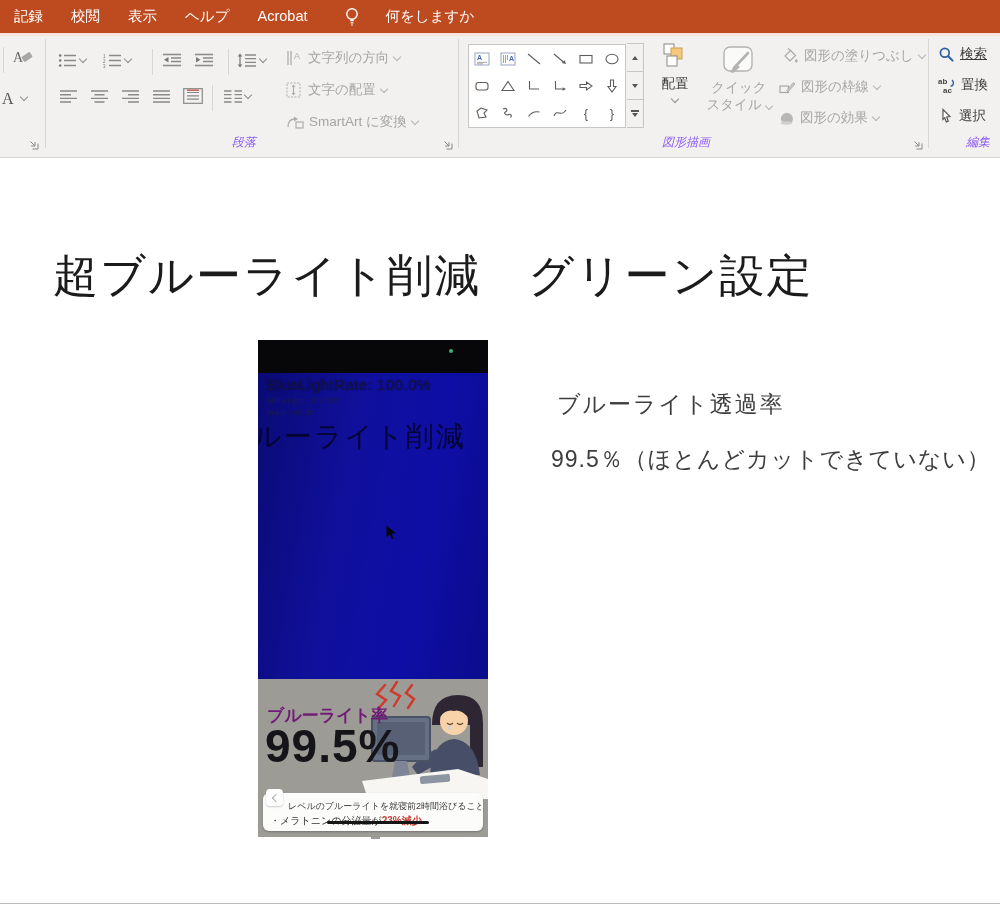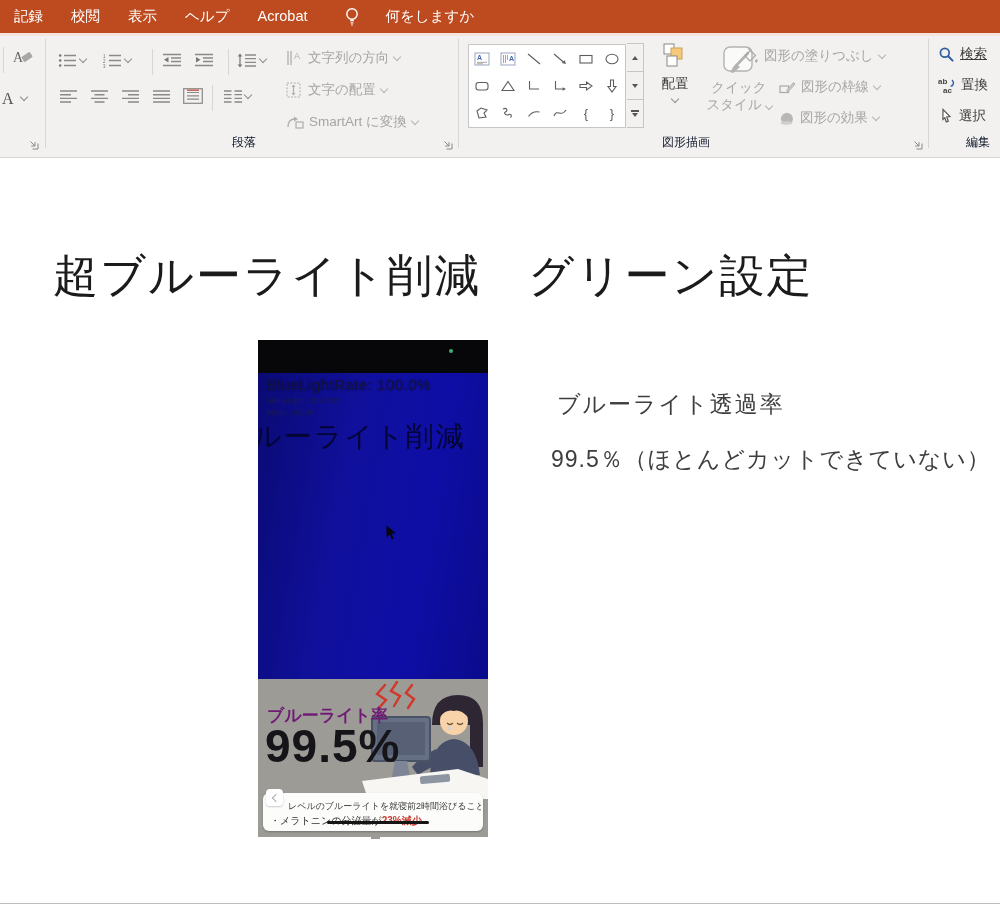--- a/index.html
+++ b/index.html
@@ -10,21 +10,21 @@
   .topbar{position:absolute;top:0;left:0;width:100%;height:33px;background:#BE4A1F;
           display:flex;align-items:center;color:#fff;font-size:14.5px;}
   .topbar .tab{padding:0 14px;line-height:33px;}
   .assist{display:flex;align-items:center;gap:26px;margin-left:22px;}
 
   
   .ribbon{position:absolute;top:33px;left:0;width:100%;height:124px;background:#f3f1f0;
           border-bottom:1px solid #d8d5d2;}
   .ribbon:before{content:"";position:absolute;top:0;left:0;right:0;height:3px;background:#f7e4dc;}
   .vsep{position:absolute;top:6px;bottom:9px;width:1px;background:#d8d5d2;}
-  .grp-label{position:absolute;top:101px;font-size:12px;color:#0f172a;white-space:nowrap;}
+  .grp-label{position:absolute;top:101px;font-size:12px;color:#8b5cf6;white-space:nowrap;font-style:italic;}
   .launcher{position:absolute;top:103px;}
   .rbtn{position:absolute;display:flex;align-items:center;gap:3px;}
   .tbtn{position:absolute;display:flex;align-items:center;gap:5px;font-size:13.5px;white-space:nowrap;}
   .dis{color:#a7a5a3;}
   .en{color:#3b3a39;}
   .chev{display:inline-block;width:5px;height:5px;border-right:1.3px solid #8f8d8b;
         border-bottom:1.3px solid #8f8d8b;transform:rotate(45deg);margin-top:-3px;}
   .chev.lite{border-color:#b5b3b1;}
   .minisep{position:absolute;width:1px;background:#d8d5d2;height:26px;}
 
@@ -361,21 +361,21 @@
     <div class="bigbtn dis" style="left:700px;width:78px;">
       <svg width="38" height="34" viewBox="0 0 38 34" style="margin-bottom:2px;">
         <rect x="4" y="4" width="28" height="24" rx="6" fill="#fafaf9" stroke="#b5b3b1" stroke-width="1.4"></rect>
         <path d="M14 25 L28 10" stroke="#b5b3b1" stroke-width="2.6" stroke-linecap="round"></path>
         <path d="M10 29 L16 21 L20 24 L13 30 Z" fill="#b5b3b1"></path>
       </svg>
       <span class="lbl">クイック</span>
       <span class="lbl"><span>スタイル</span> <span class="chev lite"></span></span>
     </div>
 
-    <div class="tbtn dis" style="left:742px;top:14px;">
+    <div class="tbtn dis" style="left:782px;top:14px;">
       <svg width="17" height="16" viewBox="0 0 17 16">
         <path d="M8.5 2.5 L13.5 7.5 L8 13 L3 8 Z" fill="none" stroke="#aaa8a6" stroke-width="1.2"></path>
         <path d="M8.5 2.5 L6 0.5" stroke="#aaa8a6" stroke-width="1.2"></path>
         <path d="M15 11 q1.4 2.3 0 3.2 q-1.4 .7 -2 -1 q-.3 -1.2 2 -2.2 Z" fill="#aaa8a6"></path>
       </svg>
       <span>図形の塗りつぶし</span>
       <span class="chev lite"></span>
     </div>
     <div class="tbtn dis" style="left:778px;top:45px;">
       <svg width="18" height="16" viewBox="0 0 18 16">

